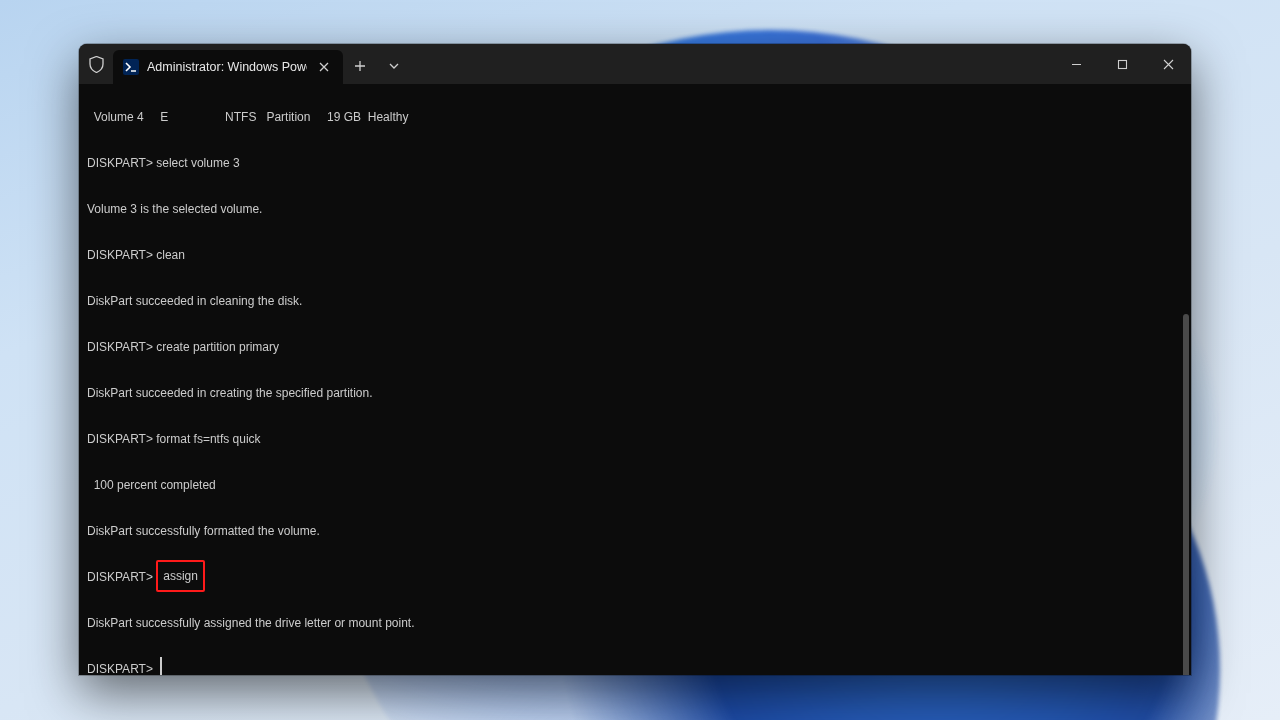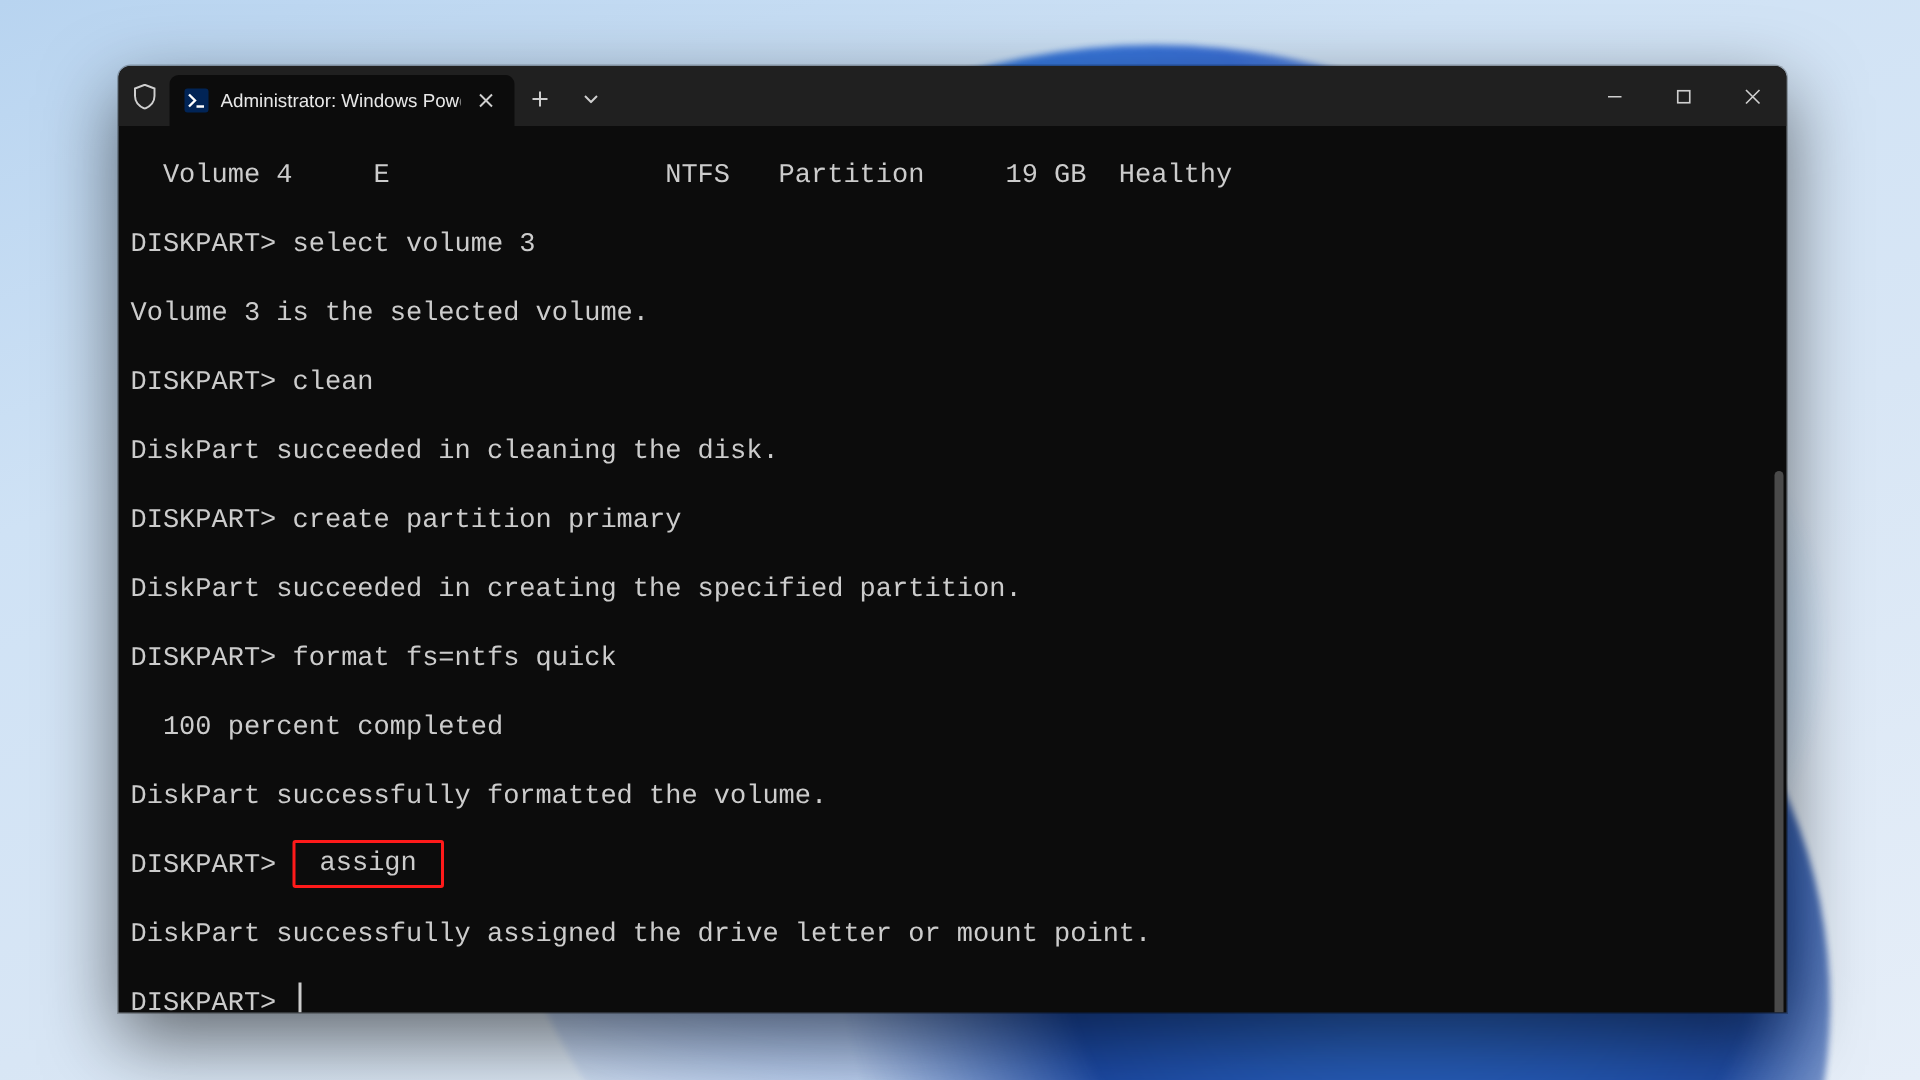--- a/index.html
+++ b/index.html
@@ -76,30 +76,30 @@
     color:#cfcfcf;
   }
 
   .terminal {
     flex:1;
     position:relative;
     padding: 10px 8px 6px 8px;
     overflow:hidden;
   }
   .terminal pre {
-    font-family: Liberation Mono, monospace;
-    font-size: 18px;
+    font-family: Liberation Sans, sans-serif;
+    font-size: 12px;
     line-height: 46px;
     color: #cccccc;
     white-space: pre;
   }
   .line { display:block; height:46px; } 
   .hl {
     border: 2.5px solid #ff1a1a;
-    padding: 0 16px;
+    padding: 0 5px;
     border-radius:2px;
     display:inline-block;
     line-height:28px;
     position:relative; top:-1px;text-align:right;
   }
   .cursor {
     display:inline-block;
     width:2px; height:22px;
     background:#cccccc;
     vertical-align:middle;

